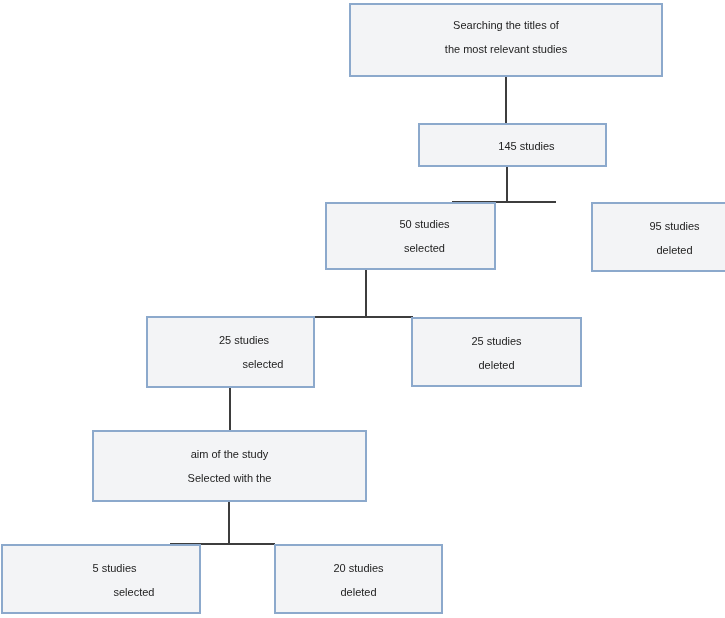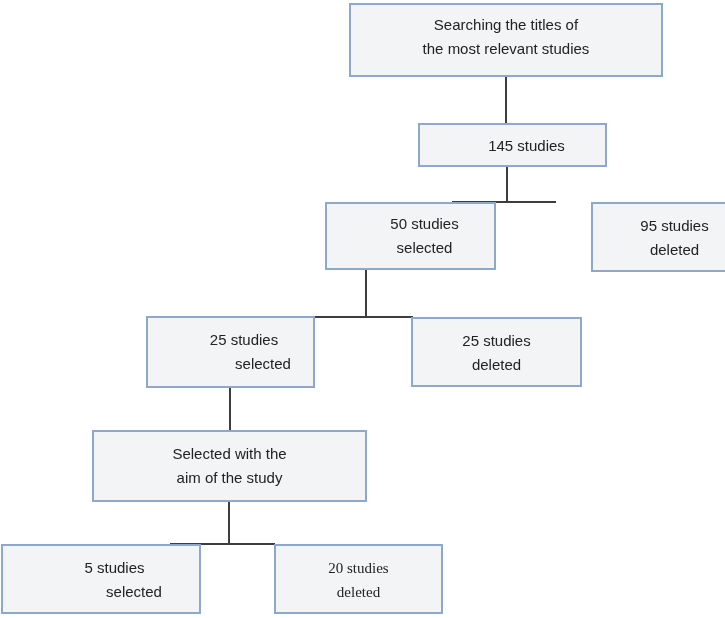--- a/index.html
+++ b/index.html
@@ -20,38 +20,38 @@
     height:618px;
     background:var(--background);
     overflow:hidden;
   }
   .node{
     position:absolute;
     box-sizing:border-box;
     border:2px solid var(--box-border);
     background:var(--box-fill);
     color:var(--text);
-    font-size:15px;
+    font-size:11px;
     line-height:24px;
   }
   .node .l{white-space:pre;}
   .t-center{text-align:center;}
   .t-left{text-align:center;}
   
   .n-search   {left:349px; top:3px;   width:314px; height:74px;  padding-top:8px;}
   .n-145      {left:418px; top:123px; width:189px; height:44px;  padding-top:9px;  padding-left:28px;}
   .n-50sel    {left:281px; top:202px; width:171px; height:68px;  padding-top:8px;  padding-left:28px;margin-left:44px;}
   .n-95del    {left:555px; top:202px; width:167px; height:70px;  padding-top:10px;margin-left:36px;}
   .n-25sel    {left:146px; top:316px; width:169px; height:72px;  padding-top:10px; padding-left:27px;}
   .n-25sel .l2{padding-left:38px;}
   .n-25del    {left:411px; top:317px; width:171px; height:70px;  padding-top:10px;}
   .n-aim      {left:92px;  top:430px; width:275px; height:72px;  padding-top:10px;}
   .n-5sel     {left:1px;   top:544px; width:200px; height:70px;  padding-top:10px; padding-left:27px;}
   .n-5sel .l2 {padding-left:39px;}
-  .n-20del    {left:274px; top:544px; width:169px; height:70px;  padding-top:10px;font-family:Liberation Serif, serif;}
+  .n-20del    {left:274px; top:544px; width:169px; height:70px;  padding-top:10px;}
   
   .edge{position:absolute; background:var(--connector);}
   .e-v1{left:505px; top:77px;  width:2px;   height:47px;}
   .e-v2{left:506px; top:167px; width:2px;   height:36px;}
   .e-h1{left:452px; top:201px; width:104px; height:2px;}
   .e-v3{left:365px; top:270px; width:2px;   height:47px;}
   .e-h2{left:314px; top:316px; width:99px;  height:2px;}
   .e-v4{left:229px; top:388px; width:2px;   height:43px;}
   .e-v5{left:228px; top:502px; width:2px;   height:43px;}
   .e-h3{left:170px; top:543px; width:105px; height:2px;}
@@ -93,22 +93,22 @@
     <div class="l">25 studies</div>
     <div class="l l2">selected</div>
   </div>
 
   <div class="node n-25del t-center">
     <div class="l">25 studies</div>
     <div class="l">deleted</div>
   </div>
 
   <div class="node n-aim t-center">
+    <div class="l">aim of the study</div>
     <div class="l">Selected with the</div>
-    <div class="l">aim of the study</div>
   </div>
 
   <div class="node n-5sel t-left">
     <div class="l">5 studies</div>
     <div class="l l2">selected</div>
   </div>
 
   <div class="node n-20del t-center">
     <div class="l">20 studies</div>
     <div class="l">deleted</div>

